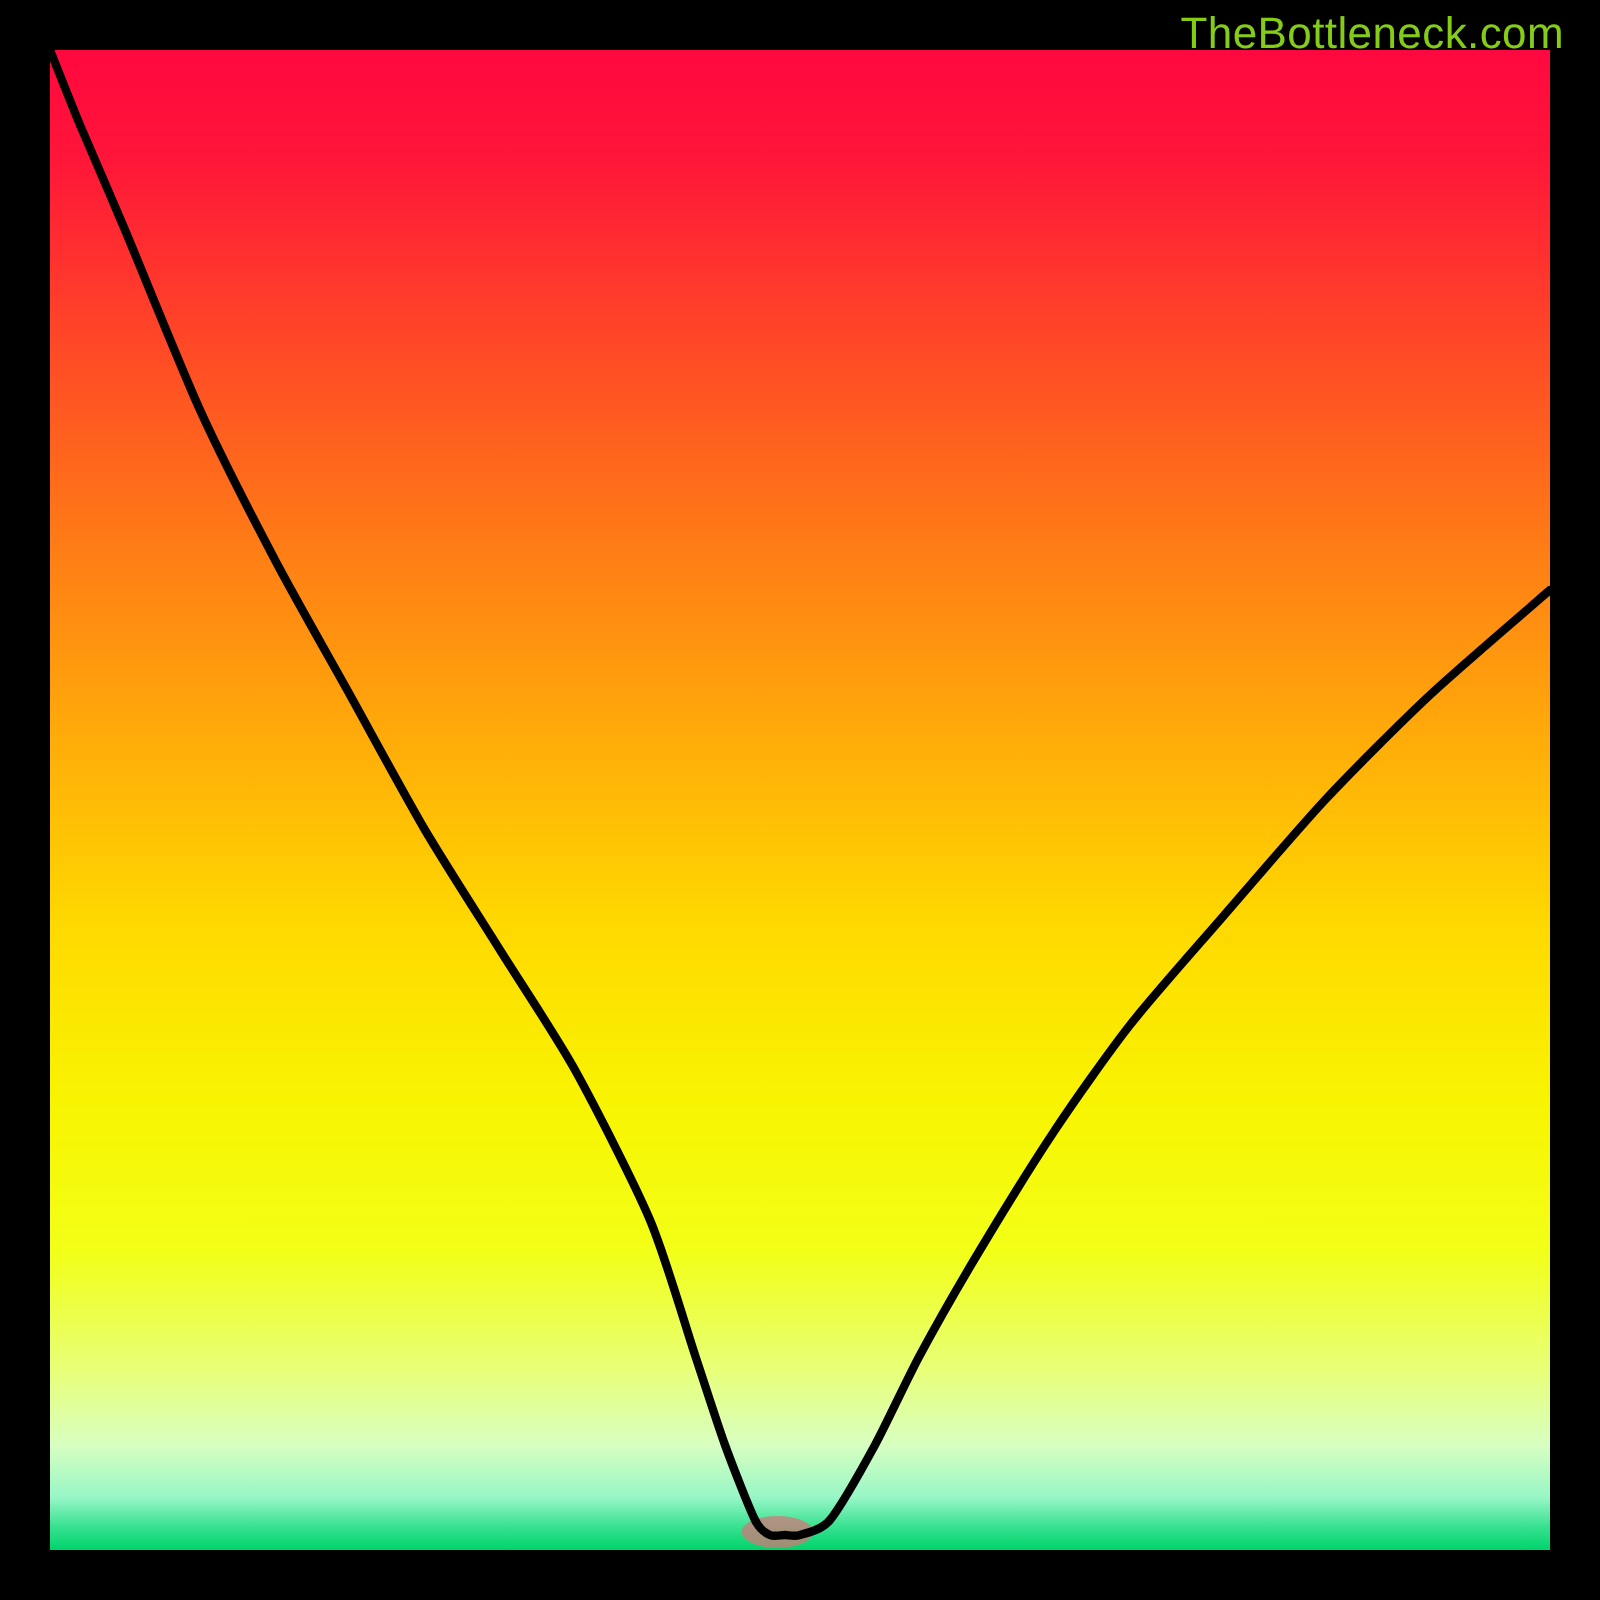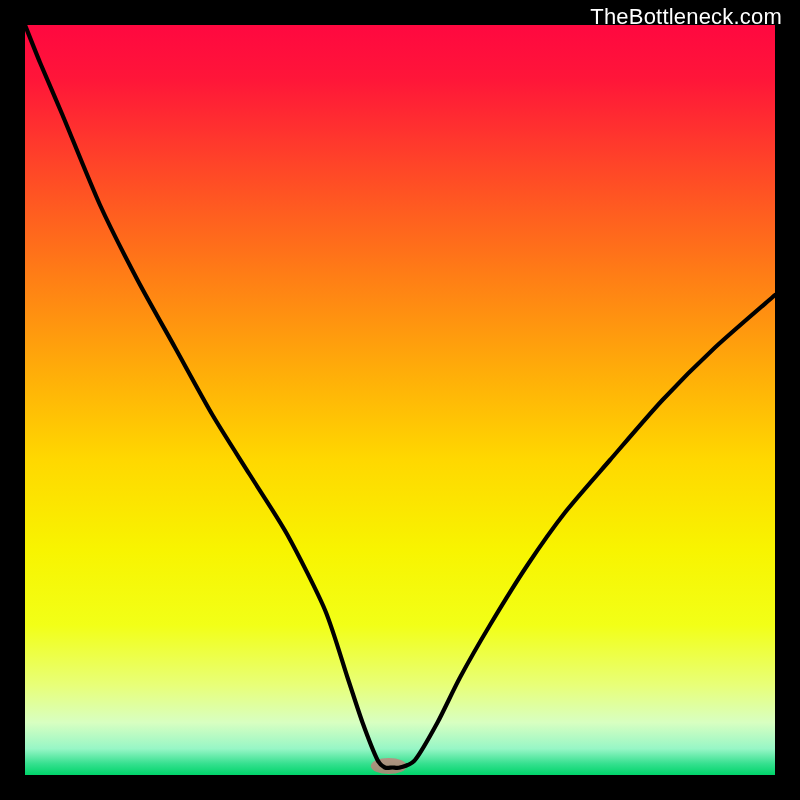--- a/index.html
+++ b/index.html
@@ -14,21 +14,21 @@
   .frame {
     position: relative;
     width: 800px;
     height: 800px;
     background: #000;
   }
   .watermark {
     position: absolute;
     top: 4px;
     right: 18px;
-    color: #ffffff;
+    color: #84cc16;
     font-size: 22px;
     font-weight: 500;
     letter-spacing: 0.2px;
     z-index: 10;
   }
   .plot-area {
     position: absolute;
     left: 25px;
     top: 25px;
     width: 750px;

